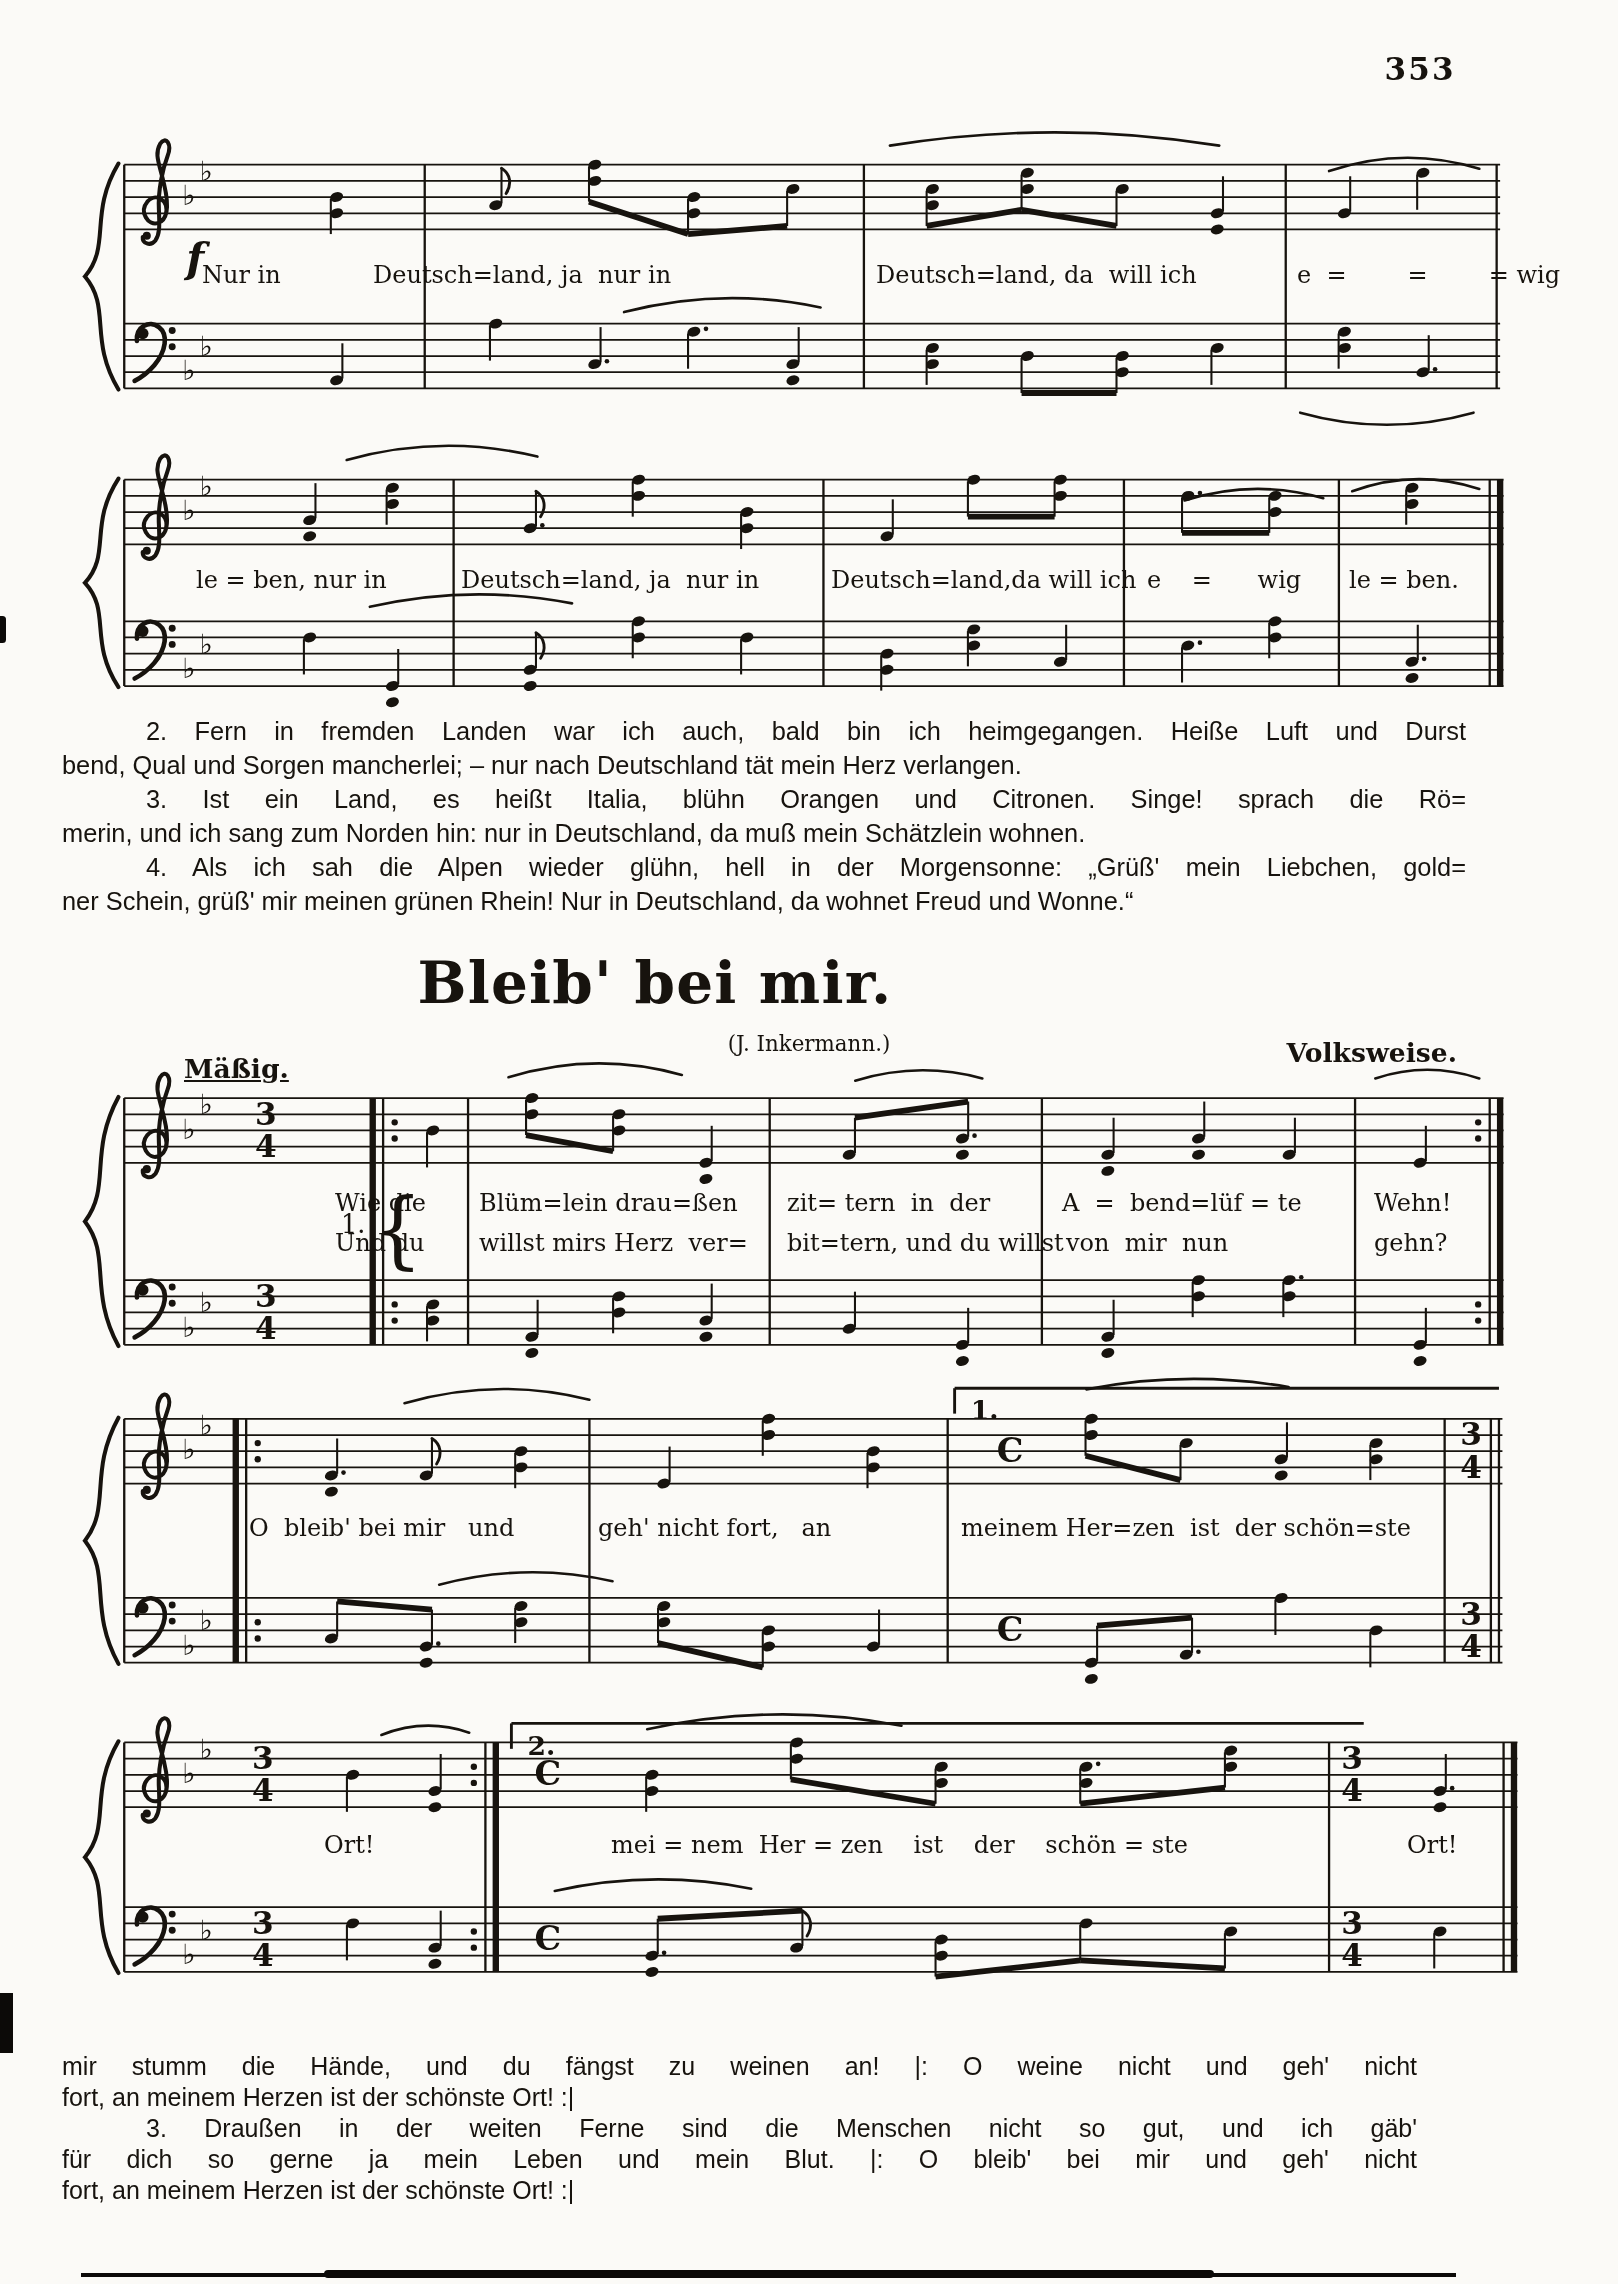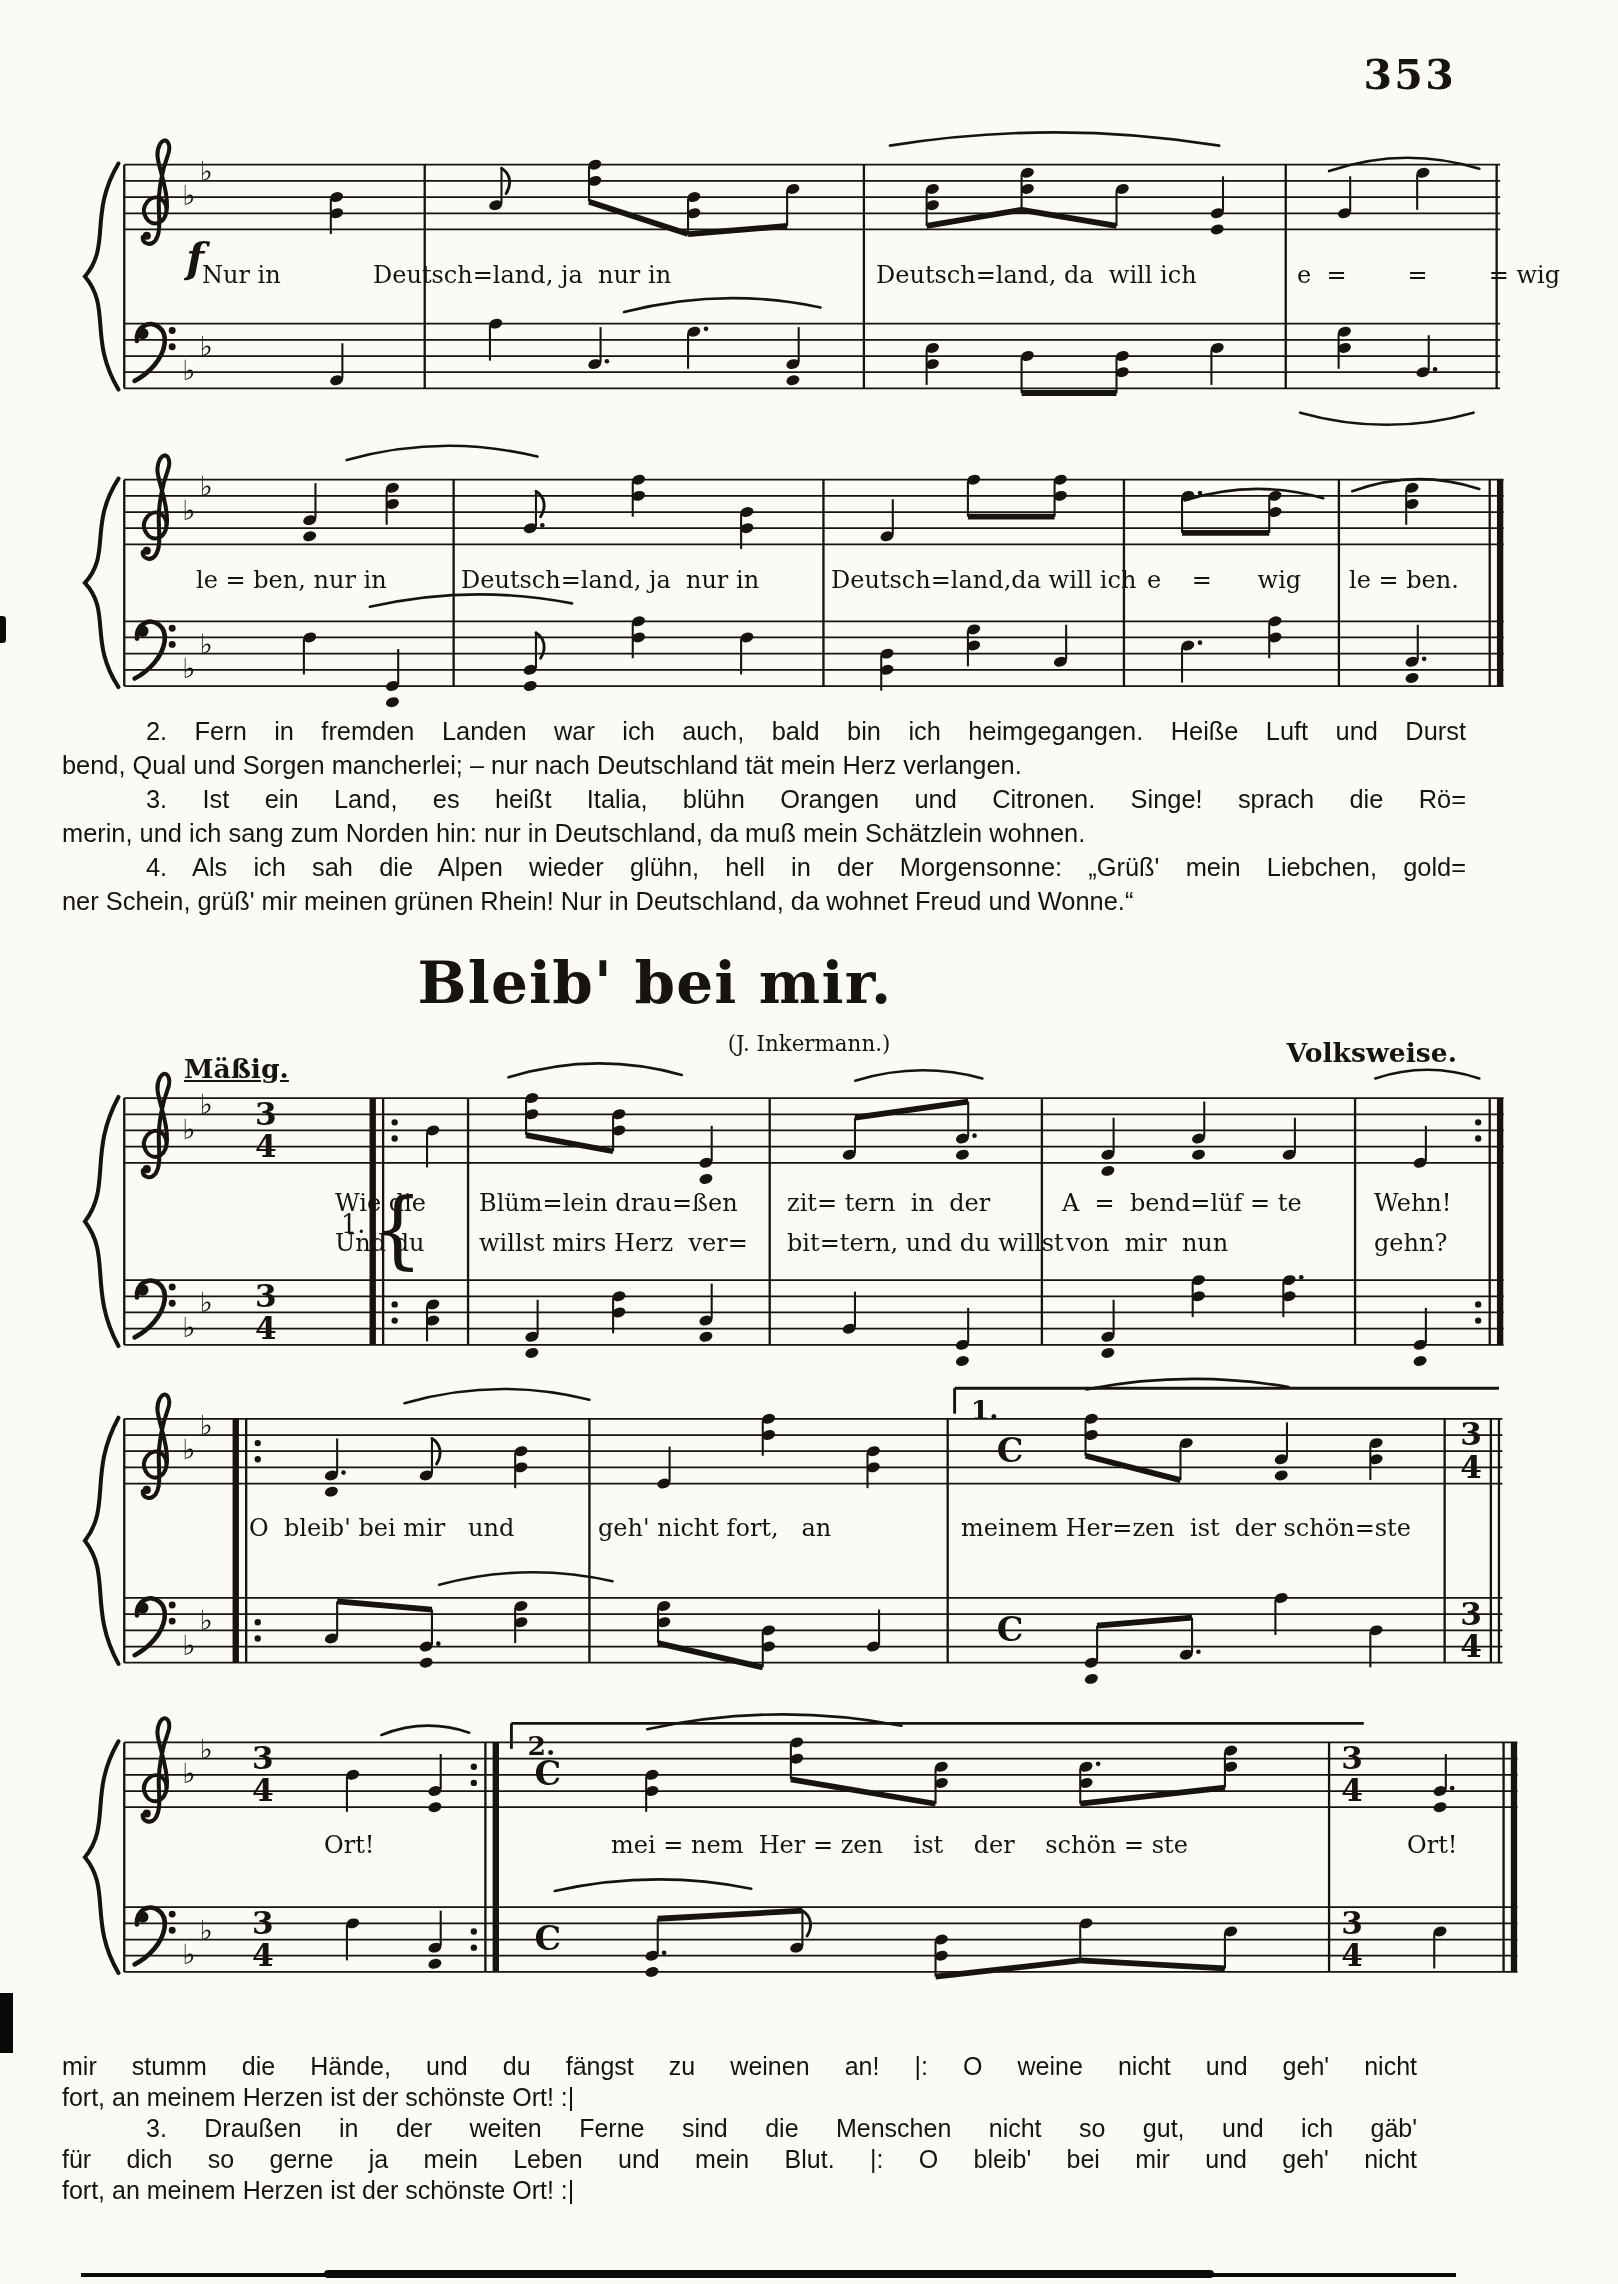--- a/index.html
+++ b/index.html
@@ -1,19 +1,19 @@
 <!DOCTYPE html>
 <html style="font-size:9.2px"><head>
 <meta charset="utf-8">
 <style>
   html,body{margin:0;padding:0;background:#fbfaf7;}
   .page{position:relative;width:1618px;height:2284px;background:#fbfaf7;color:#17130e;
         font-family:"DejaVu Serif", serif;overflow:hidden;}
   .abs{position:absolute;}
-  .page-number{left:1312px;top:51px;width:144px;text-align:right;font-size:41px;
+  .page-number{left:1312px;top:51px;width:144px;text-align:right;font-size:31px;
                letter-spacing:2.3px;font-weight:bold;}
   #music-canvas{position:absolute;left:0;top:0;}
   .overlay{position:absolute;left:0;top:0;width:1618px;height:2284px;pointer-events:none;}
   .lyr{position:absolute;font-size:24px;white-space:pre;font-family:"DejaVu Serif", serif;}
   .verse-block{position:absolute;left:62px;font-family:Liberation Sans, sans-serif;}
   #verses1{top:714px;width:1404px;font-size:25.4px;line-height:34px;}
   #verses2{top:2051px;width:1355px;font-size:25px;line-height:31px;}
   .vline{width:100%;}
   .vline.first{text-indent:84px;}
   .vline.just{text-align:justify;text-align-last:justify;}

